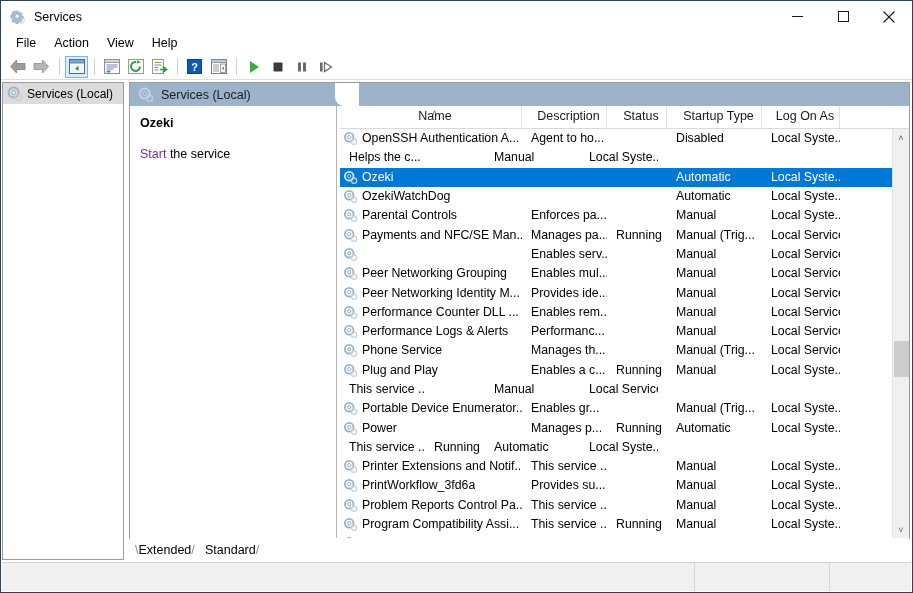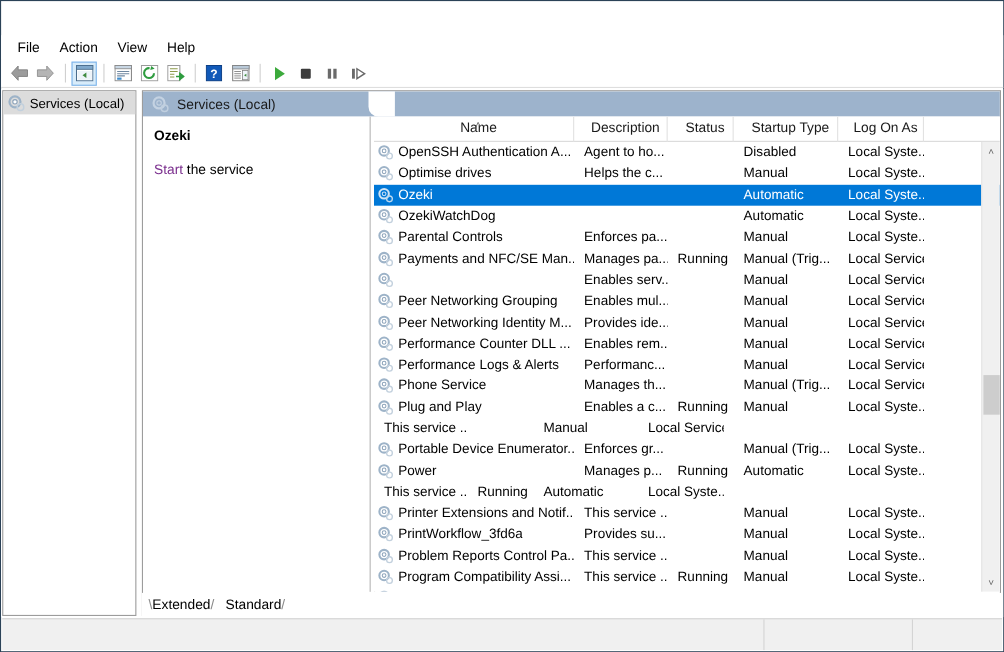--- a/index.html
+++ b/index.html
@@ -281,20 +281,50 @@
   .sbsep {
     position: absolute; top: 0; bottom: 0;
     width: 1px; background: #d4d4d4;
   }
 </style>
 </head>
 <body>
 
 <div id="window">
 
+  <div id="titlebar">
+    <div id="title-icon">
+      <svg class="gearicon" width="16" height="16" viewBox="0 0 16 16">
+        <g fill="#a8bed4" stroke="#7f97ae" stroke-width=".7">
+          <path d="M6.3 1.6h3l.3 1.5 1.3.6 1.4-.8 2.1 2.1-.8 1.4.6 1.3 1.5.3v3l-1.5.3-.6 1.3.8 1.4-2.1 2.1-1.4-.8-1.3.6-.3 1.5h-3l-.3-1.5-1.3-.6-1.4.8-2.1-2.1.8-1.4-.6-1.3L0 9.5v-3l1.5-.3.6-1.3-.8-1.4L3.4 1.4l1.4.8 1.3-.6z" transform="scale(.78) translate(1.2,1.2)"></path>
+        </g>
+        <circle cx="7.2" cy="7.2" r="2.3" fill="#ffffff" stroke="#7f97ae" stroke-width=".7"></circle>
+        <g fill="none" stroke="#b9c9d8" stroke-width=".8">
+          <circle cx="11.8" cy="11.6" r="2.6"></circle>
+        </g>
+      </svg>
+    </div>
+    <div id="title-text">Services</div>
+    <div class="winbtn">
+      <svg width="11" height="11" viewBox="0 0 11 11">
+          <line x1="0" y1="5.5" x2="11" y2="5.5" stroke="#1b1b1b" stroke-width="1"></line>
+        </svg>
+    </div>
+    <div class="winbtn">
+      <svg width="11" height="11" viewBox="0 0 11 11">
+          <rect x="0.5" y="0.5" width="10" height="10" fill="none" stroke="#1b1b1b" stroke-width="1"></rect>
+        </svg>
+    </div>
+    <div class="winbtn">
+      <svg width="12" height="12" viewBox="0 0 12 12">
+          <line x1="0.5" y1="0.5" x2="11.5" y2="11.5" stroke="#1b1b1b" stroke-width="1.1"></line>
+          <line x1="11.5" y1="0.5" x2="0.5" y2="11.5" stroke="#1b1b1b" stroke-width="1.1"></line>
+        </svg>
+    </div>
+  </div>
 
   <div id="menubar">
     <div class="menuitem">File</div>
     <div class="menuitem">Action</div>
     <div class="menuitem">View</div>
     <div class="menuitem">Help</div>
   </div>
 
   <div id="toolbar">
 
@@ -463,28 +493,20 @@
                     <circle cx="11.8" cy="11.5" r="2.8" fill="none" stroke="#c2d0dd" stroke-width="1.3"></circle>
                   </svg></span>
                 <span class="nm">OpenSSH Authentication A...</span>
               </div>
               <div class="cell c-desc" style="width:85px">Agent to ho...</div>
               <div class="cell c-status" style="width:60px"></div>
               <div class="cell c-startup" style="width:95px">Disabled</div>
               <div class="cell c-logon" style="width:78px">Local Syste...</div>
             </div>
             <div class="row">
-              <div class="cell c-name" style="width:182px">
-                <span class="ti"><svg width="15" height="15" viewBox="0 0 16 16">
-                    <circle cx="6.6" cy="6.6" r="4.6" fill="none" stroke="#9db3c8" stroke-width="2"></circle>
-                    <circle cx="6.6" cy="6.6" r="1.8" fill="#ffffff" stroke="#8ca3ba" stroke-width="1"></circle>
-                    <circle cx="11.8" cy="11.5" r="2.8" fill="none" stroke="#c2d0dd" stroke-width="1.3"></circle>
-                  </svg></span>
-                <span class="nm">Optimise drives</span>
-              </div>
               <div class="cell c-desc" style="width:85px">Helps the c...</div>
               <div class="cell c-status" style="width:60px"></div>
               <div class="cell c-startup" style="width:95px">Manual</div>
               <div class="cell c-logon" style="width:78px">Local Syste...</div>
             </div>
             <div class="row sel" style="background: rgb(0, 120, 215);">
               <div class="cell c-name" style="width:182px">
                 <span class="ti"><svg width="15" height="15" viewBox="0 0 16 16">
                     <circle cx="6.6" cy="6.6" r="4.6" fill="none" stroke="#cfe4f6" stroke-width="2"></circle>
                     <circle cx="6.6" cy="6.6" r="1.8" fill="#0078d7" stroke="#cfe4f6" stroke-width="1"></circle>
@@ -644,21 +666,21 @@
             </div>
             <div class="row">
               <div class="cell c-name" style="width:182px">
                 <span class="ti"><svg width="15" height="15" viewBox="0 0 16 16">
                     <circle cx="6.6" cy="6.6" r="4.6" fill="none" stroke="#9db3c8" stroke-width="2"></circle>
                     <circle cx="6.6" cy="6.6" r="1.8" fill="#ffffff" stroke="#8ca3ba" stroke-width="1"></circle>
                     <circle cx="11.8" cy="11.5" r="2.8" fill="none" stroke="#c2d0dd" stroke-width="1.3"></circle>
                   </svg></span>
                 <span class="nm">Portable Device Enumerator...</span>
               </div>
-              <div class="cell c-desc" style="width:85px">Enforces gr...</div>
+              <div class="cell c-desc" style="width:85px">Enables gr...</div>
               <div class="cell c-status" style="width:60px"></div>
               <div class="cell c-startup" style="width:95px">Manual (Trig...</div>
               <div class="cell c-logon" style="width:78px">Local Syste...</div>
             </div>
             <div class="row">
               <div class="cell c-name" style="width:182px">
                 <span class="ti"><svg width="15" height="15" viewBox="0 0 16 16">
                     <circle cx="6.6" cy="6.6" r="4.6" fill="none" stroke="#9db3c8" stroke-width="2"></circle>
                     <circle cx="6.6" cy="6.6" r="1.8" fill="#ffffff" stroke="#8ca3ba" stroke-width="1"></circle>
                     <circle cx="11.8" cy="11.5" r="2.8" fill="none" stroke="#c2d0dd" stroke-width="1.3"></circle>

